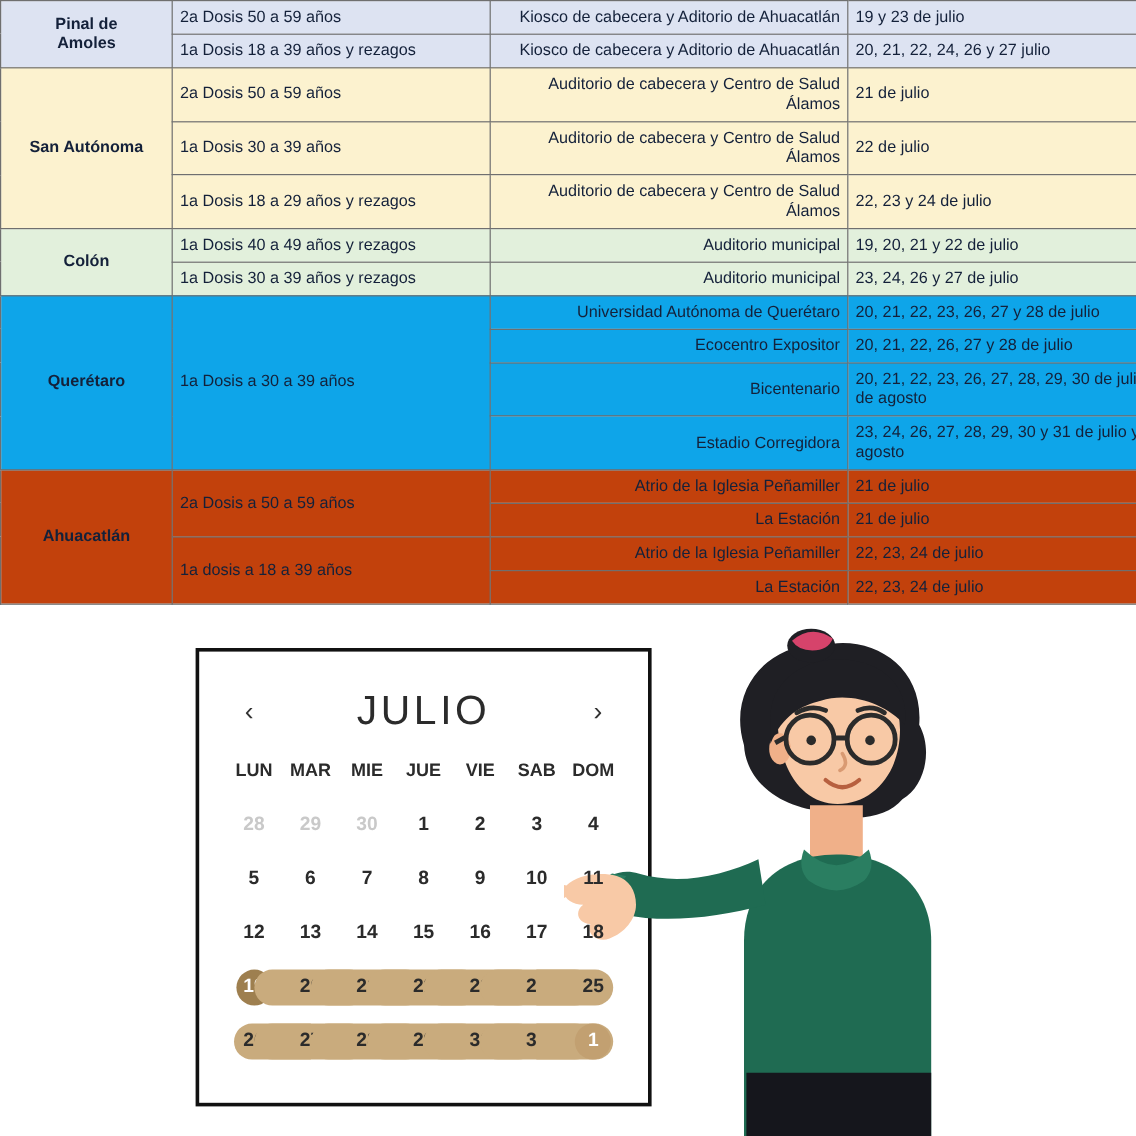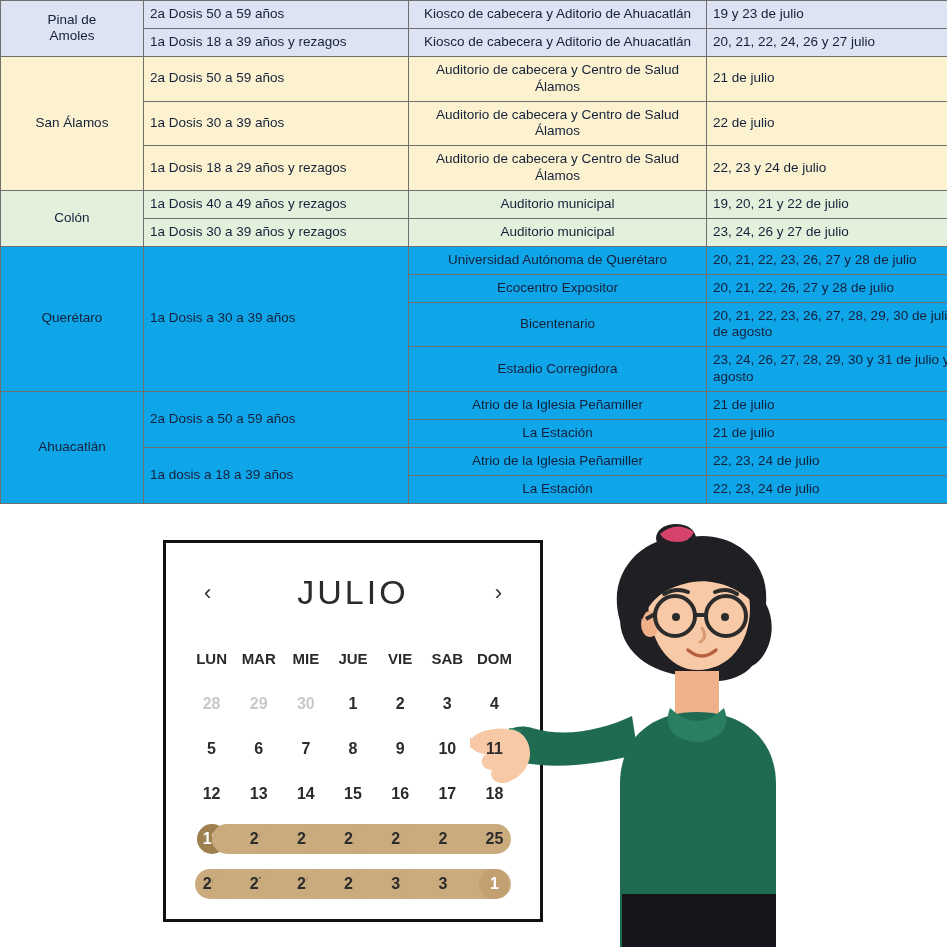--- a/index.html
+++ b/index.html
@@ -29,44 +29,44 @@
   }
   table.schedule td {
     border: 1px solid #6f6f6f;
     font-size: 13.5px;
     line-height: 1.25;
     padding: 5px 6px;
     vertical-align: middle;
     color: #14213a;
   }
   td.muni {
-    font-weight: normal;
+    font-weight: bold;
     text-align: center;
     font-size: 14.5px;
     width: 130px;
   }
   td.dose {
     text-align: left;
     width: 252px;
   }
   td.place {
-    text-align: center;
+    text-align: right;
     width: 285px;
   }
   td.dates {
     text-align: left;
     width: 278px;
   }
 
   
   .c-blue   { background: #dde3f2; }
   .c-yellow { background: #fcf2cf; }
   .c-green  { background: #e2f0dc; }
   .c-pink   { background: #0ea5e9; }
-  .c-lilac  { background: #0ea5e9; }
+  .c-lilac  { background: #c2410c; }
 
   
   .bottom {
     position: relative;
     width: 947px;
     height: 431px;
     background: #ffffff;
   }
 
   .calendar-card {
@@ -92,21 +92,21 @@
     color: #2b2b2b;
     font-weight: 400;
   }
   .cal-arrow {
     font-size: 22px;
     color: #333;
     line-height: 1;
     user-select: none;
   }
   .cal-grid {
-    margin-top: 32px;
+    margin-top: 16px;
     display: grid;
     grid-template-columns: repeat(7, 1fr);
     row-gap: 0px;
     text-align: center;
   }
   .dow {
     font-size: 15px;
     font-weight: bold;
     color: #2b2b2b;
     padding-bottom: 14px;
@@ -164,21 +164,21 @@
         <td class="place c-blue">Kiosco  de cabecera y Aditorio de Ahuacatlán</td>
         <td class="dates c-blue">19 y 23  de julio</td>
       </tr>
       <tr>
         <td class="dose c-blue">1a Dosis  18 a 39 años y rezagos</td>
         <td class="place c-blue">Kiosco  de cabecera y Aditorio de Ahuacatlán</td>
         <td class="dates c-blue">20, 21, 22, 24, 26 y 27 julio</td>
       </tr>
 
       <tr>
-        <td class="muni c-yellow" rowspan="3">San Álamos</td>
+        <td class="muni c-yellow" rowspan="3">San Autónoma</td>
         <td class="dose c-yellow">2a Dosis 50 a 59 años</td>
         <td class="place c-yellow">Auditorio de cabecera y Centro de Salud Álamos</td>
         <td class="dates c-yellow">21 de julio</td>
       </tr>
       <tr>
         <td class="dose c-yellow">1a Dosis 30 a 39 años</td>
         <td class="place c-yellow">Auditorio de cabecera y Centro de Salud Álamos</td>
         <td class="dates c-yellow">22 de julio</td>
       </tr>
       <tr>

